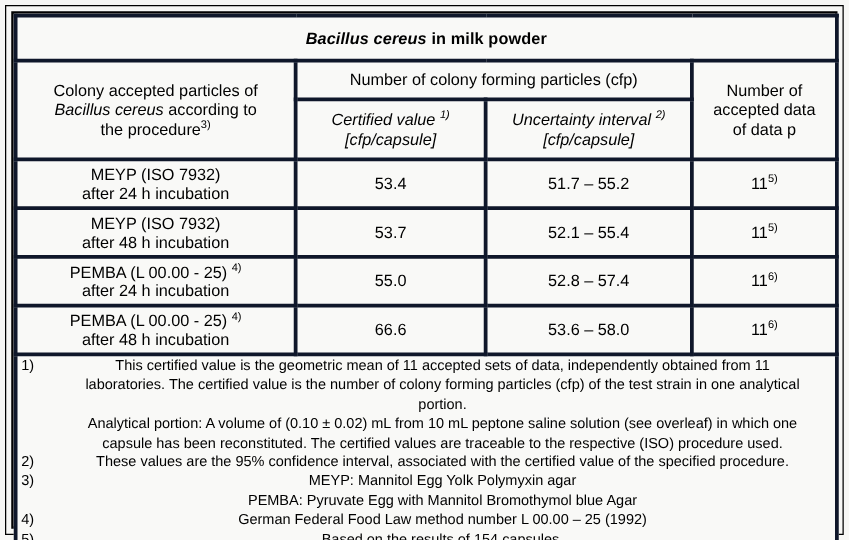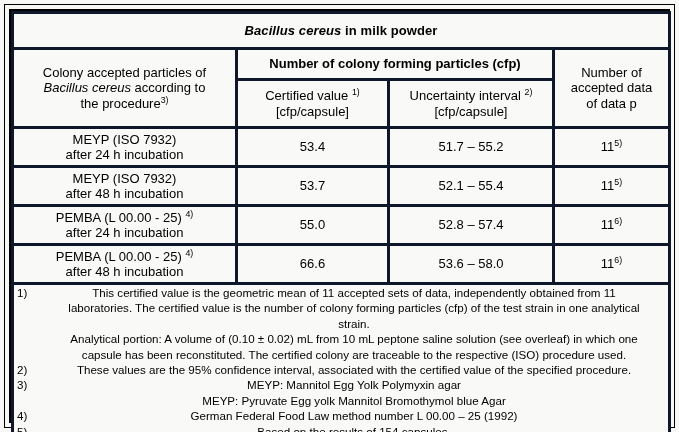--- a/index.html
+++ b/index.html
@@ -70,25 +70,25 @@
     font-size: 13.2px;
     padding: 3px 4px;
   }
   .hdr-col1 {
     height: 74px;
     padding: 4px 6px;
     line-height: 1.32;
   }
   .hdr-span {
     height: 28px;
-    font-weight: bold;
   }
   .hdr-sub {
     height: 45px;
     line-height: 1.35;
+    font-style: italic;
   }
   .hdr-col4 {
     height: 74px;
     line-height: 1.35;
     padding: 4px 4px;
   }
   .italic {
     font-style: italic;
   }
   sup {
@@ -223,32 +223,32 @@
           <td><span>11</span><sup>6)</sup></td>
         </tr>
 
         <tr>
           <td class="notes-cell" colspan="4">
             <ol class="notes" id="notes-list">
                 <li>
                   <span class="marker">1)</span>
                   <span class="note-line">This certified value is the geometric mean of 11 accepted sets of data, independently obtained from 11</span>
                   <span class="note-line">laboratories. The certified value is the number of colony forming particles (cfp) of the test strain in one analytical</span>
-                  <span class="note-line">strain.</span>
+                  <span class="note-line">portion.</span>
                   <span class="note-line">Analytical portion: A volume of (0.10 ± 0.02) mL from 10 mL peptone saline solution (see overleaf) in which one</span>
-                  <span class="note-line">capsule has been reconstituted. The certified colony are traceable to the respective (ISO) procedure used.</span>
+                  <span class="note-line">capsule has been reconstituted. The certified values are traceable to the respective (ISO) procedure used.</span>
                 </li>
                 <li>
                   <span class="marker">2)</span>
                   <span class="note-line">These values are the 95% confidence interval, associated with the certified value of the specified procedure.</span>
                 </li>
                 <li>
                   <span class="marker">3)</span>
                   <span class="note-line">MEYP: Mannitol Egg Yolk Polymyxin agar</span>
-                  <span class="note-line">MEYP: Pyruvate Egg yolk Mannitol Bromothymol blue Agar</span>
+                  <span class="note-line">PEMBA: Pyruvate Egg with Mannitol Bromothymol blue Agar</span>
                 </li>
                 <li>
                   <span class="marker">4)</span>
                   <span class="note-line">German Federal Food Law method number L 00.00 – 25 (1992)</span>
                 </li>
                 <li>
                   <span class="marker">5)</span>
                   <span class="note-line">Based on the results of 154 capsules.</span>
                 </li>
                 <li>

